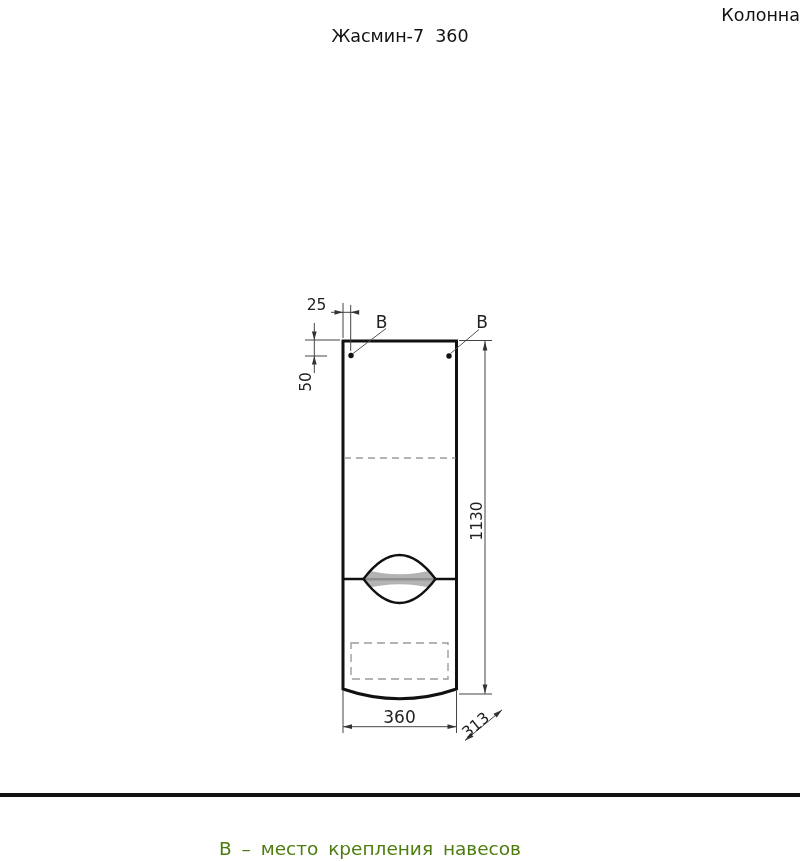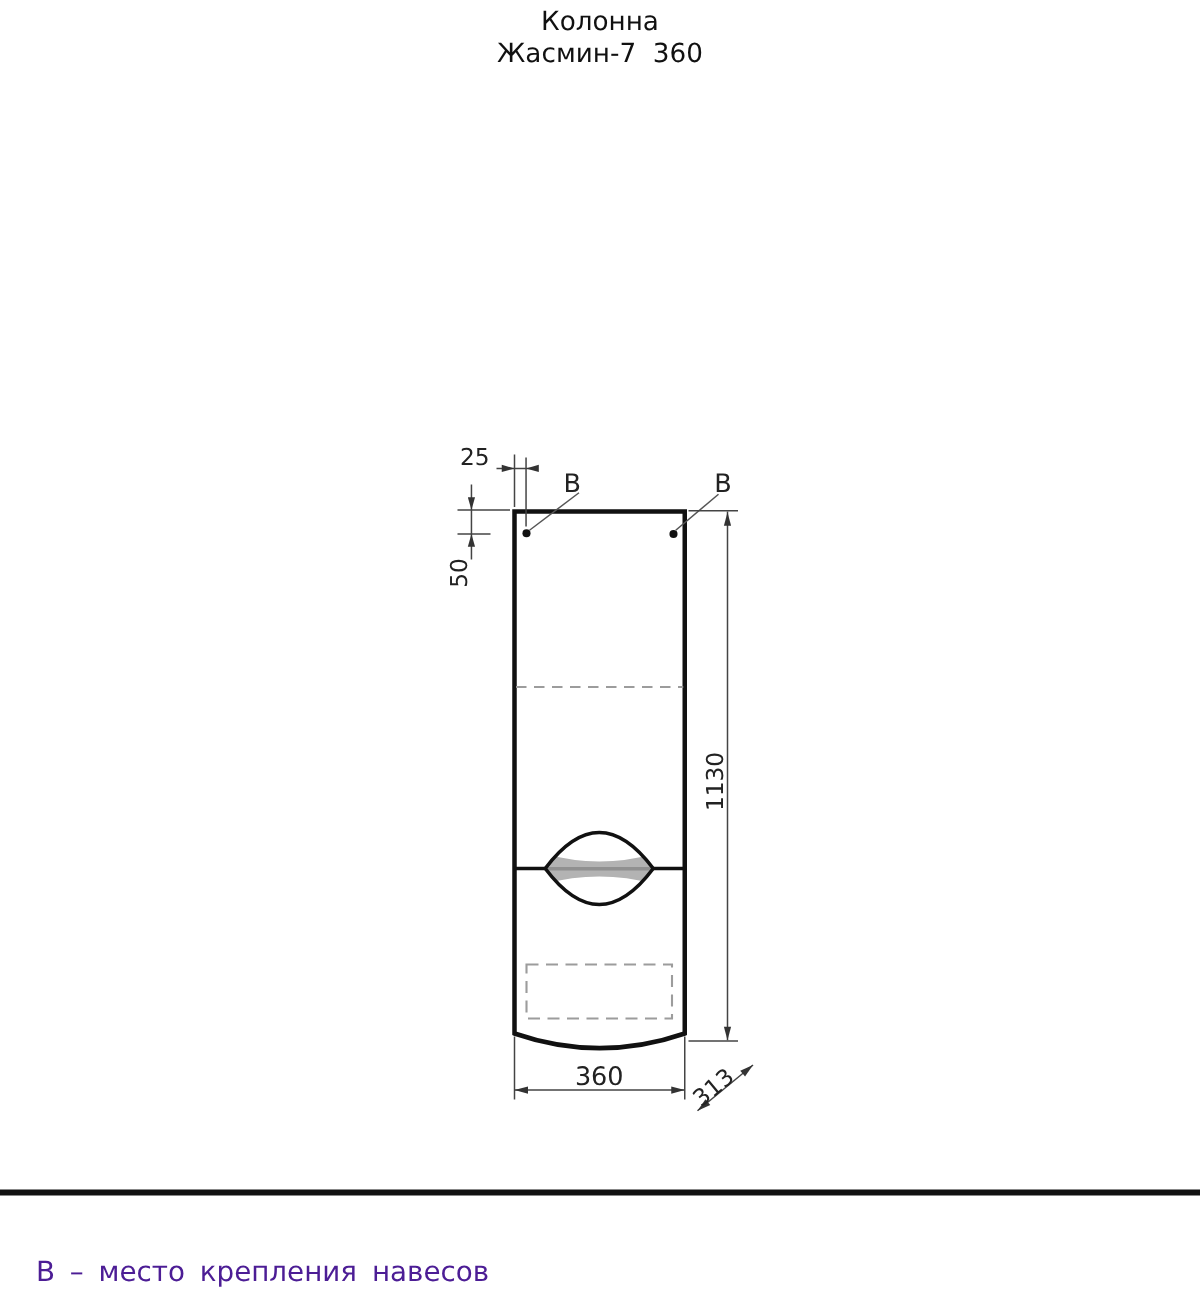--- a/index.html
+++ b/index.html
@@ -20,20 +20,21 @@
     top: 5px;
     left: 0;
     width: 800px;
     text-align: center;
     color: #111111;
   }
   .title-line1 {
     font-size: 17.5px;
     line-height: 21px;
     white-space: pre;
+    text-align: right;
   }
   .title-line2 {
     font-size: 17.5px;
     line-height: 20px;
     white-space: pre;
   }
   .drawing-svg {
     position: absolute;
     left: 285px;
     top: 292px;
@@ -56,25 +57,25 @@
     top: 793px;
     width: 800px;
     height: 4px;
     background: #111111;
   }
   .footer-note {
     position: absolute;
     left: 0;
     top: 838px;
     width: 740px;
+    text-align: center;
     font-size: 18.5px;
     word-spacing: 4px;
-    color: #4c1d95;
+    color: #4d7c0f;
     white-space: pre;
-    padding-left: 24px;
   }
 </style>
 </head>
 <body>
 
 <div class="page">
 
   <div class="title-block">
     <div class="title-line1">Колонна</div>
     <div class="title-line2">Жасмин-7  360</div>

